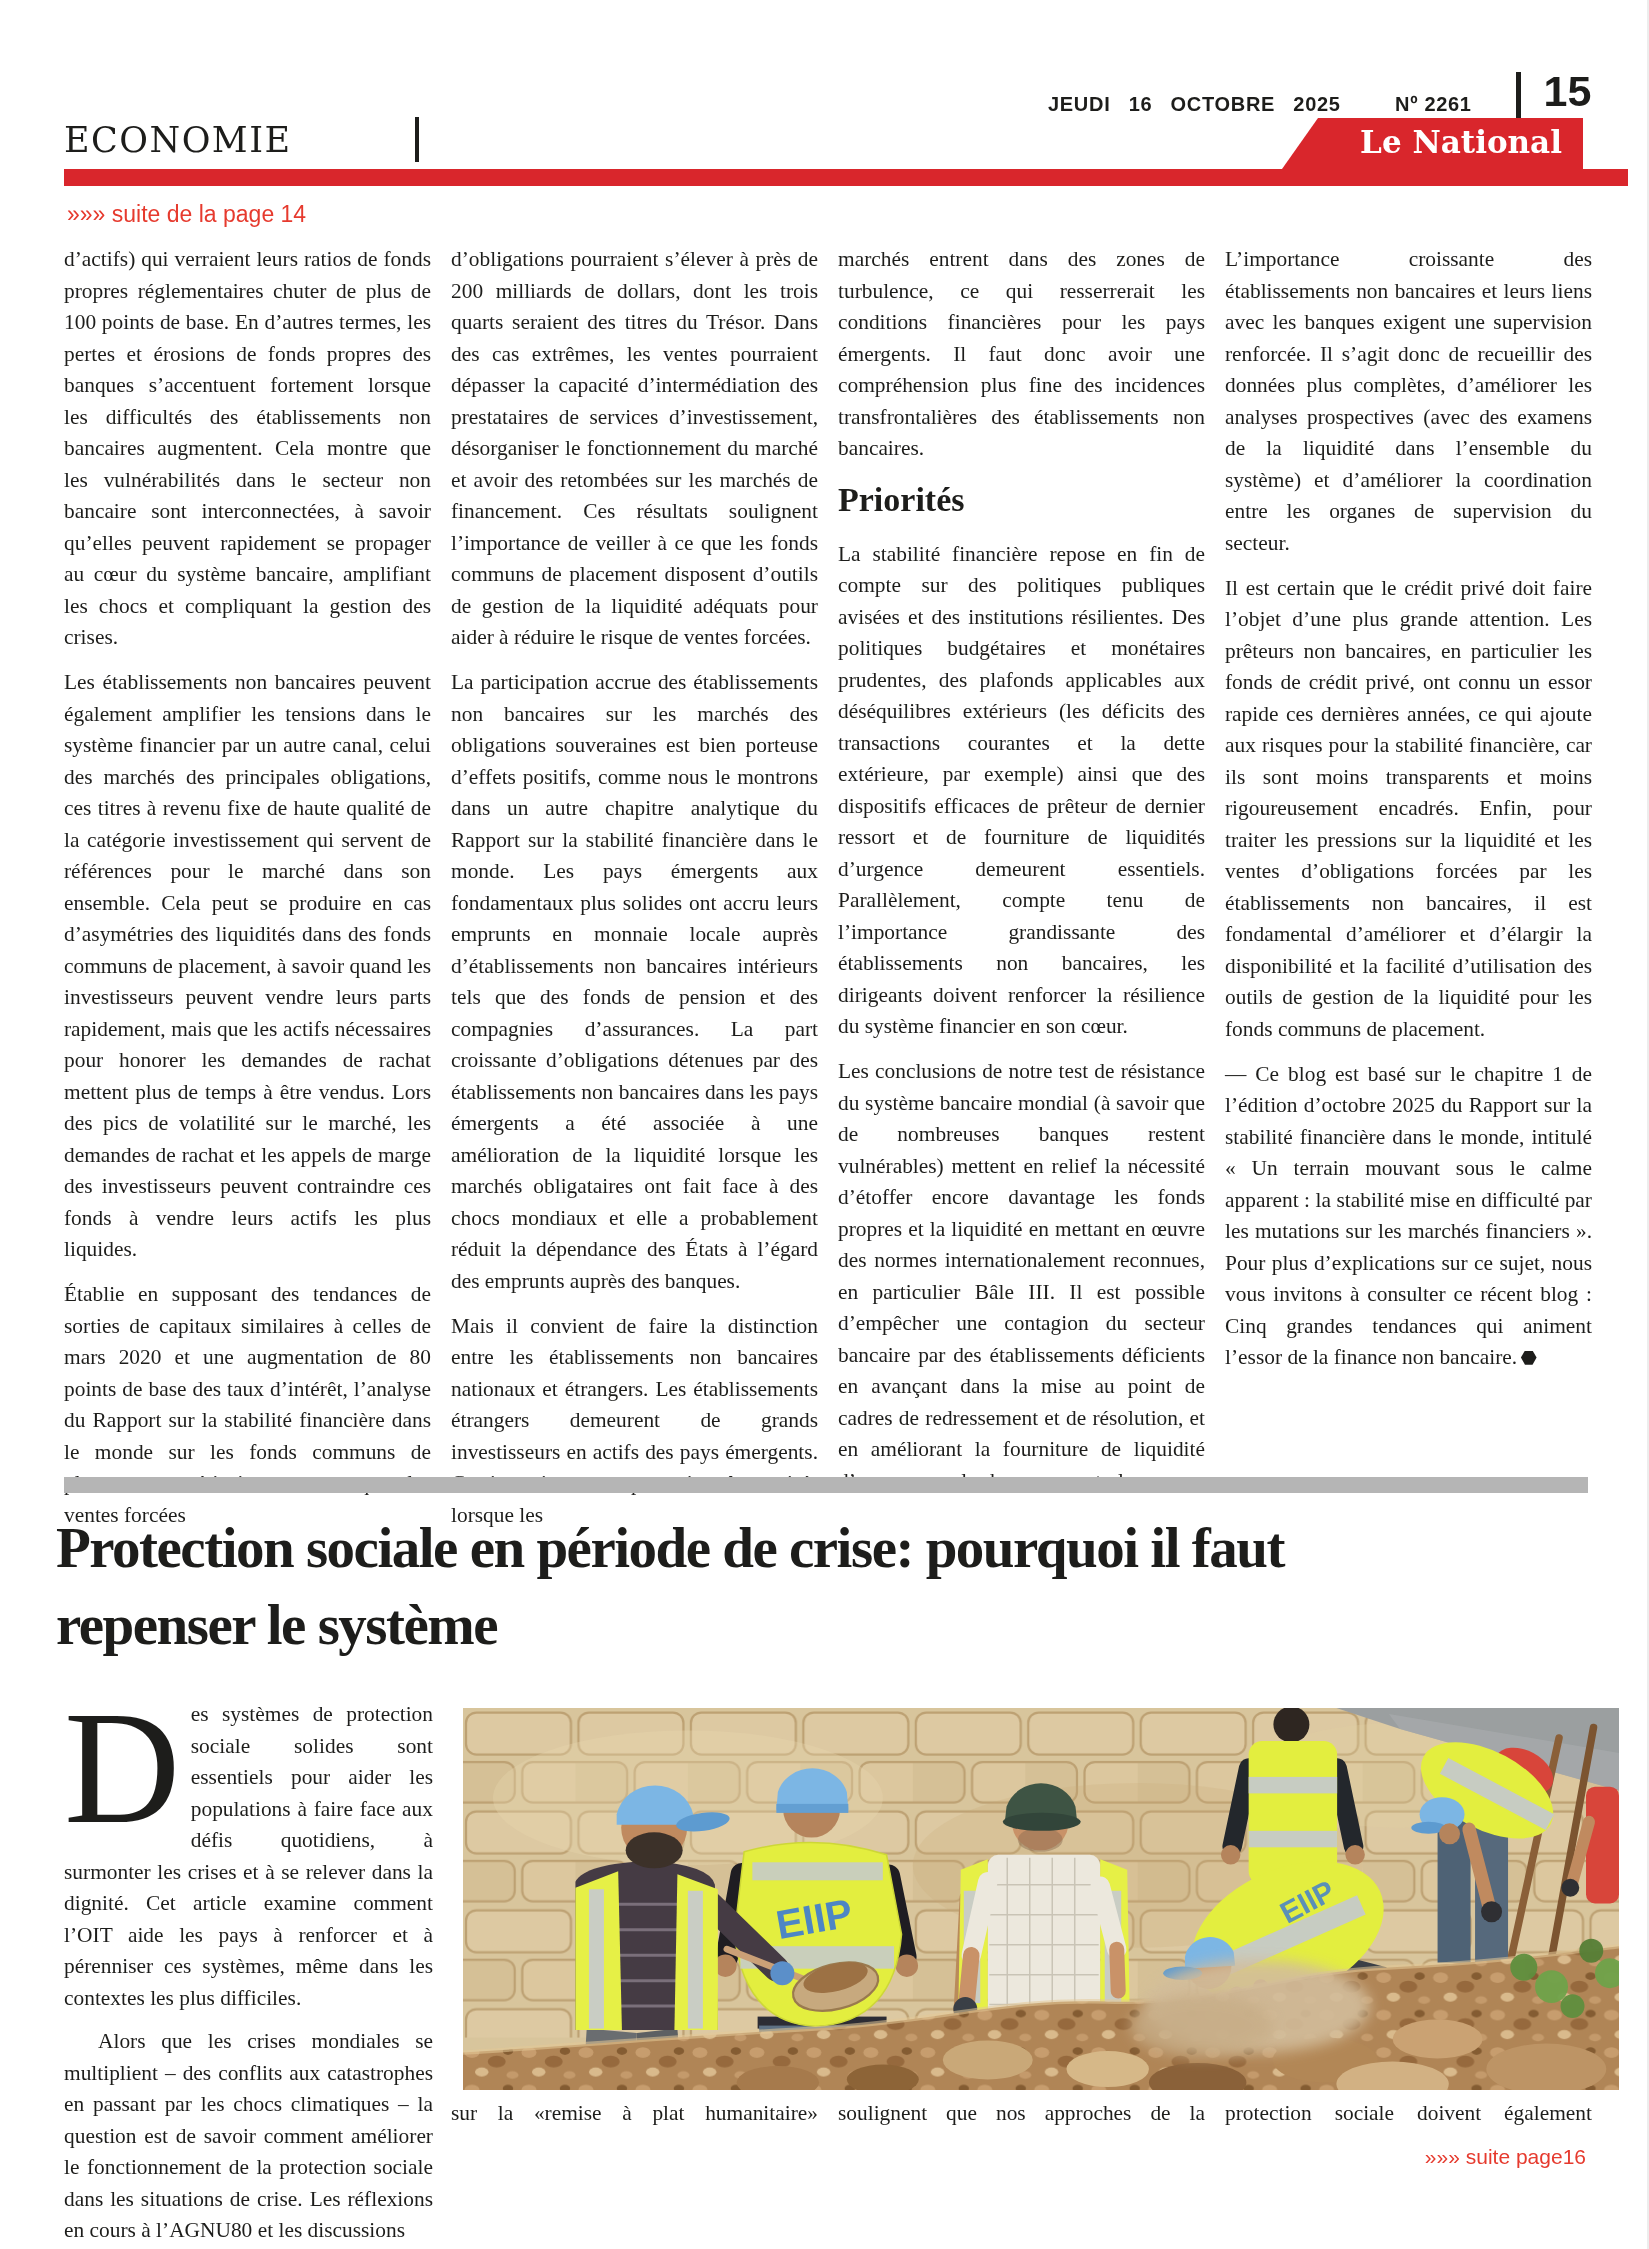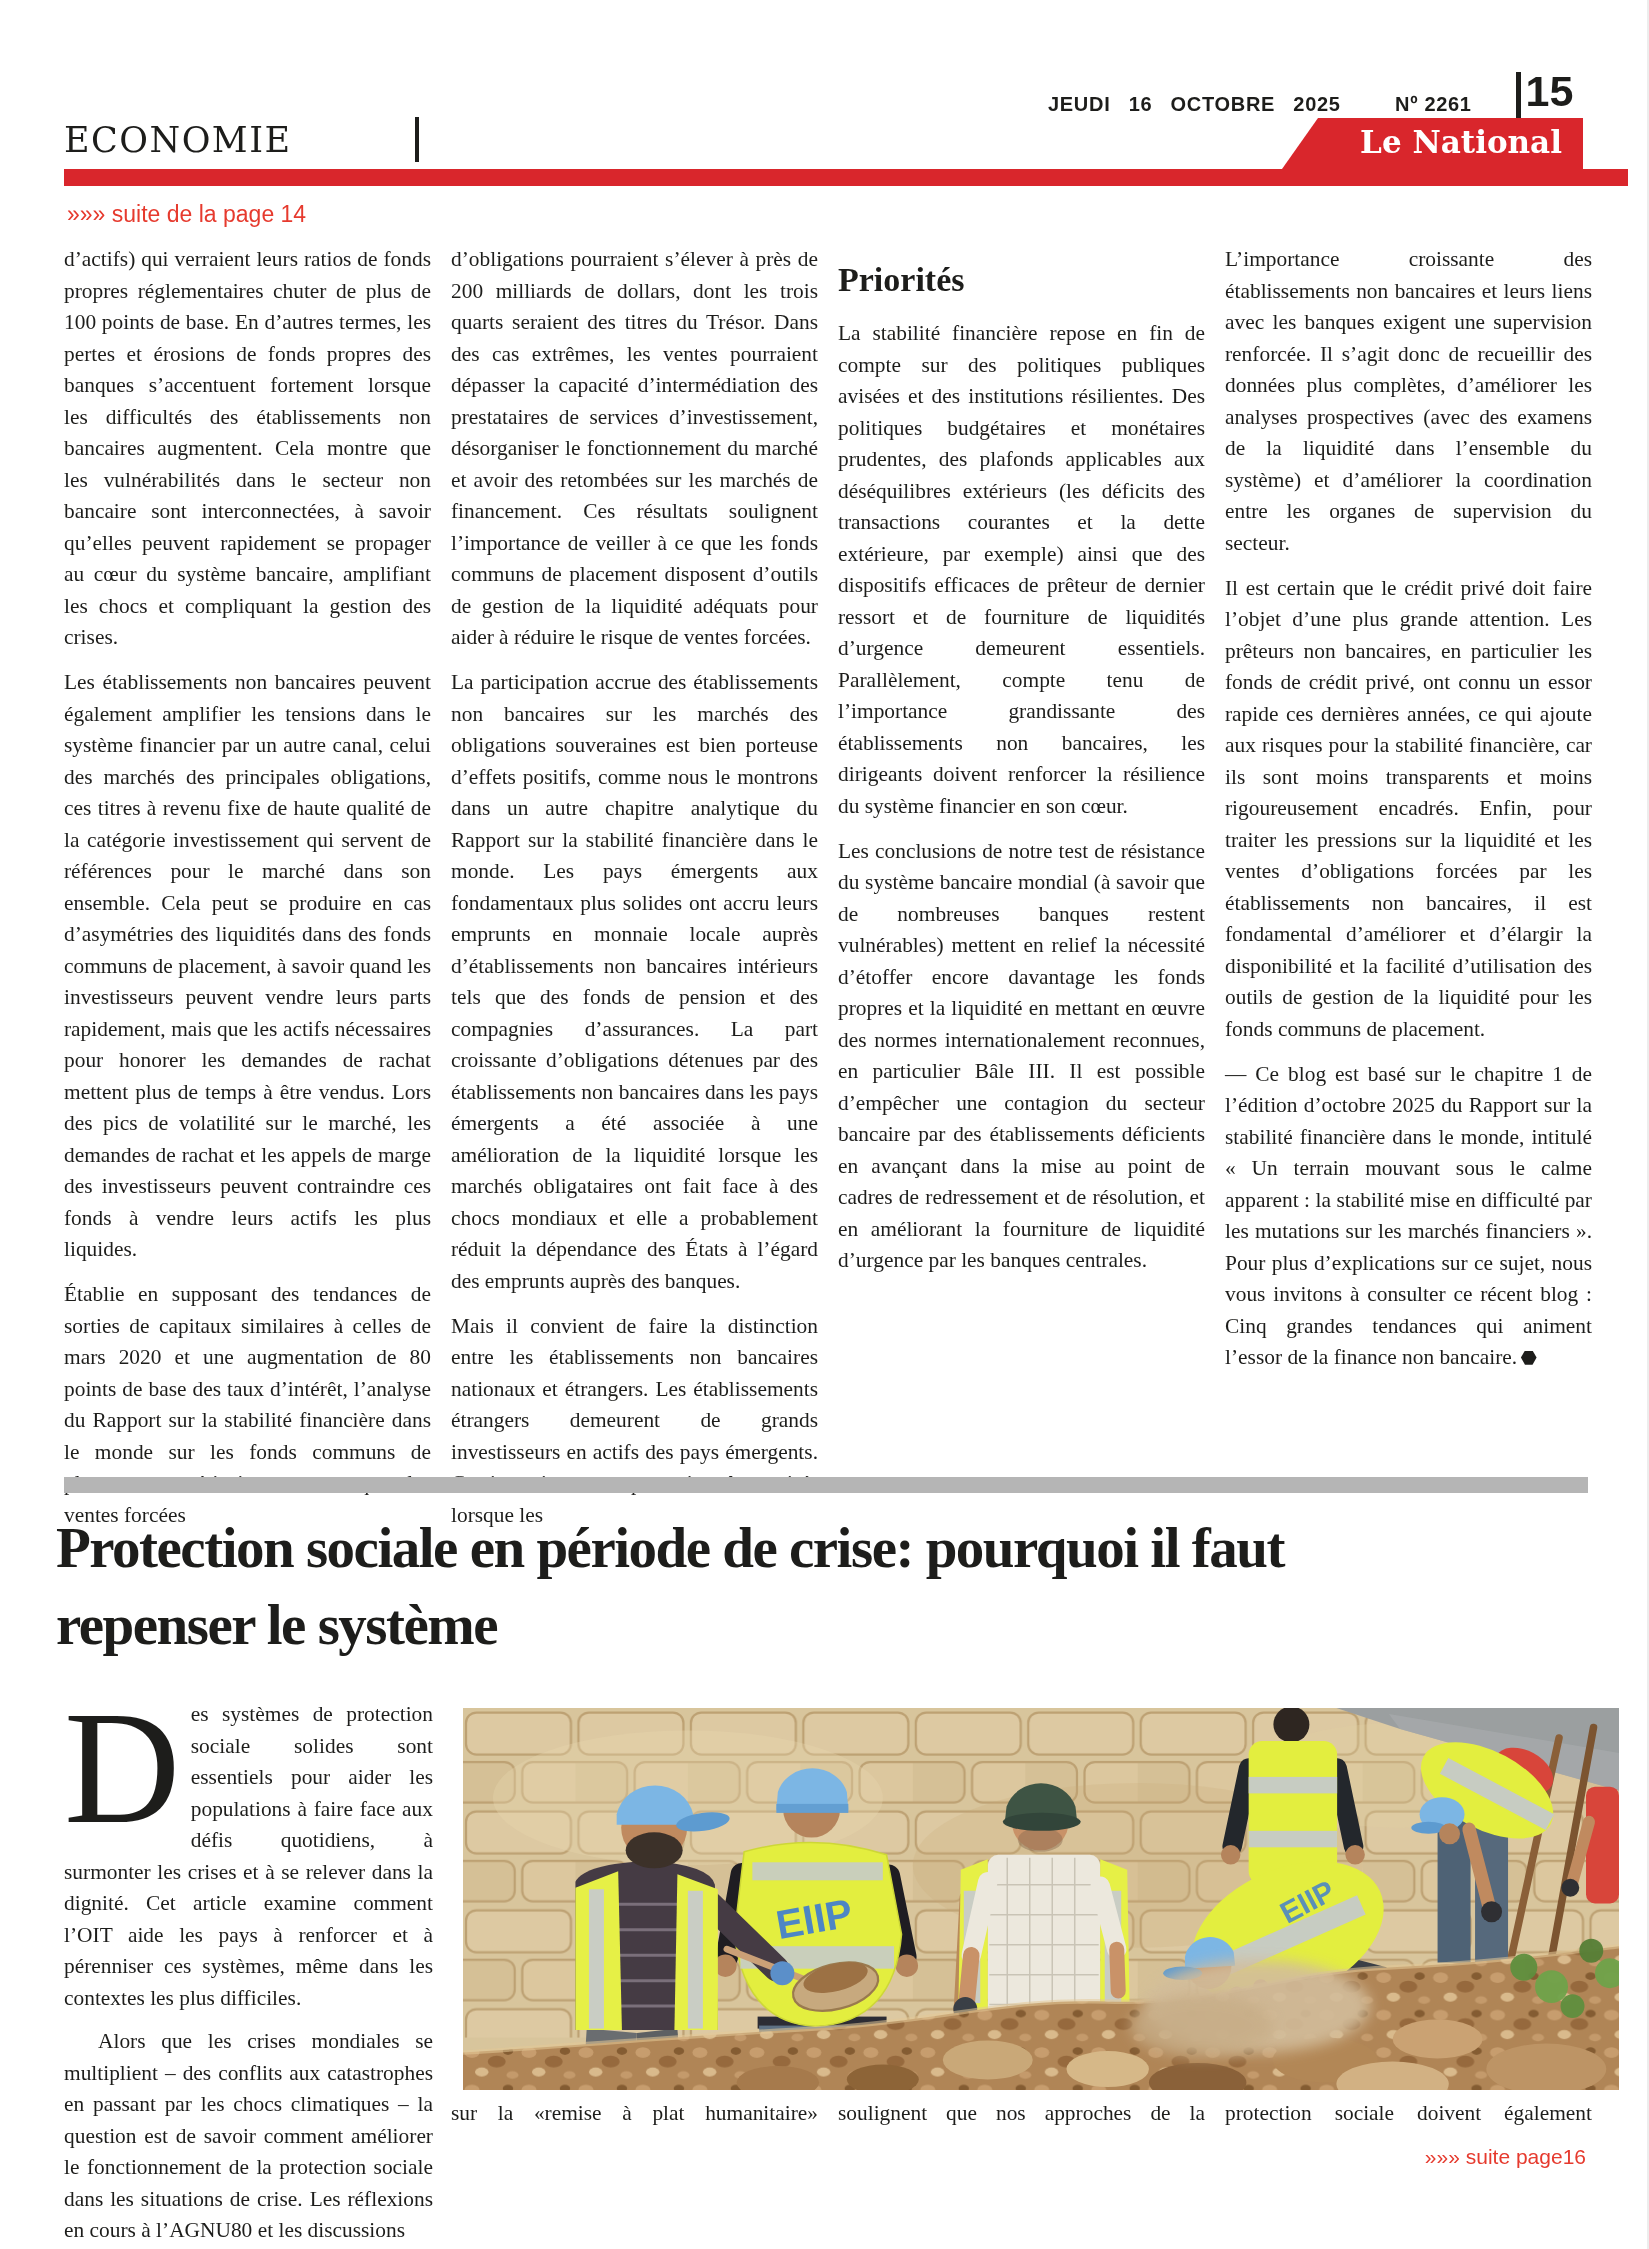--- a/index.html
+++ b/index.html
@@ -9,21 +9,21 @@
   .abs{position:absolute}
 
   
   .section-title{left:64px;top:120px;font-family:"DejaVu Serif",serif;font-weight:400;
                  font-size:35px;letter-spacing:1.5px}
   .hdr-divider{left:415px;top:117px;width:3.7px;height:45px;background:#1d1d1b}
   .h-date{left:1048px;top:93px;font-family:Liberation Sans, sans-serif;
           font-weight:700;font-size:20px;word-spacing:12px;letter-spacing:0.7px}
   .h-issue{left:1395px;top:93px;font-family:"Liberation Sans","DejaVu Sans",sans-serif;
            font-weight:700;font-size:20px;letter-spacing:0.7px}
-  .h-page{left:1516px;top:67px;display:flex;align-items:flex-start;gap:5px;
+  .h-page{left:1516px;top:67px;display:flex;align-items:flex-start;gap:23px;
           font-family:"Liberation Sans","DejaVu Sans",sans-serif;font-weight:700;font-size:43px}
   .h-page .bar{width:4.5px;height:46px;background:#1d1d1b;margin-top:4.5px}
   .masthead{left:1282px;top:118px;width:301px;height:51px;background:var(--accent_red,#d9262c);
             clip-path:polygon(36px 0,100% 0,100% 100%,0 100%);
             color:#fff;font-family:"DejaVu Serif",serif;font-weight:700;font-size:31px;
             text-align:right;line-height:48px;padding-right:21px}
   .red-rule{left:64px;top:169px;width:1564px;height:17px;background:var(--accent_red,#d9262c)}
   .cont-from{left:67px;top:201px;font-family:"Liberation Sans","DejaVu Sans",sans-serif;
              font-size:23px;color:var(--link_red,#e63a2e)}
 
@@ -76,20 +76,21 @@
   <p class="bp">d’actifs) qui verraient leurs ratios de fonds propres réglementaires chuter de plus de 100 points de base. En d’autres termes, les pertes et érosions de fonds propres des banques s’accentuent fortement lorsque les difficultés des établissements non bancaires augmentent. Cela montre que les vulnérabilités dans le secteur non bancaire sont interconnectées, à savoir qu’elles peuvent rapidement se propager au cœur du système bancaire, amplifiant les chocs et compliquant la gestion des crises.</p>
   <p class="bp">Les établissements non bancaires peuvent également amplifier les tensions dans le système financier par un autre canal, celui des marchés des principales obligations, ces titres à revenu fixe de haute qualité de la catégorie investissement qui servent de références pour le marché dans son ensemble. Cela peut se produire en cas d’asymétries des liquidités dans des fonds communs de placement, à savoir quand les investisseurs peuvent vendre leurs parts rapidement, mais que les actifs nécessaires pour honorer les demandes de rachat mettent plus de temps à être vendus. Lors des pics de volatilité sur le marché, les demandes de rachat et les appels de marge des investisseurs peuvent contraindre ces fonds à vendre leurs actifs les plus liquides.</p>
   <p class="bp">Établie en supposant des tendances de sorties de capitaux similaires à celles de mars 2020 et une augmentation de 80 points de base des taux d’intérêt, l’analyse du Rapport sur la stabilité financière dans le monde sur les fonds communs de placement américains montre que les ventes forcées</p>
 </div>
 <div class="col c2">
   <p class="bp">d’obligations pourraient s’élever à près de 200 milliards de dollars, dont les trois quarts seraient des titres du Trésor. Dans des cas extrêmes, les ventes pourraient dépasser la capacité d’intermédiation des prestataires de services d’investissement, désorganiser le fonctionnement du marché et avoir des retombées sur les marchés de financement. Ces résultats soulignent l’importance de veiller à ce que les fonds communs de placement disposent d’outils de gestion de la liquidité adéquats pour aider à réduire le risque de ventes forcées.</p>
   <p class="bp">La participation accrue des établissements non bancaires sur les marchés des obligations souveraines est bien porteuse d’effets positifs, comme nous le montrons dans un autre chapitre analytique du Rapport sur la stabilité financière dans le monde. Les pays émergents aux fondamentaux plus solides ont accru leurs emprunts en monnaie locale auprès d’établissements non bancaires intérieurs tels que des fonds de pension et des compagnies d’assurances. La part croissante d’obligations détenues par des établissements non bancaires dans les pays émergents a été associée à une amélioration de la liquidité lorsque les marchés obligataires ont fait face à des chocs mondiaux et elle a probablement réduit la dépendance des États à l’égard des emprunts auprès des banques.</p>
   <p class="bp">Mais il convient de faire la distinction entre les établissements non bancaires nationaux et étrangers. Les établissements étrangers demeurent de grands investisseurs en actifs des pays émergents. Ces investissements pourraient être retirés lorsque les</p>
 </div>
 <div class="col c3">
+  <p class="bp">marchés entrent dans des zones de turbulence, ce qui resserrerait les conditions financières pour les pays émergents. Il faut donc avoir une compréhension plus fine des incidences transfrontalières des établissements non bancaires.</p>
   <h2 class="subhead">Priorités</h2>
   <p class="bp">La stabilité financière repose en fin de compte sur des politiques publiques avisées et des institutions résilientes. Des politiques budgétaires et monétaires prudentes, des plafonds applicables aux déséquilibres extérieurs (les déficits des transactions courantes et la dette extérieure, par exemple) ainsi que des dispositifs efficaces de prêteur de dernier ressort et de fourniture de liquidités d’urgence demeurent essentiels. Parallèlement, compte tenu de l’importance grandissante des établissements non bancaires, les dirigeants doivent renforcer la résilience du système financier en son cœur.</p>
   <p class="bp">Les conclusions de notre test de résistance du système bancaire mondial (à savoir que de nombreuses banques restent vulnérables) mettent en relief la nécessité d’étoffer encore davantage les fonds propres et la liquidité en mettant en œuvre des normes internationalement reconnues, en particulier Bâle III. Il est possible d’empêcher une contagion du secteur bancaire par des établissements déficients en avançant dans la mise au point de cadres de redressement et de résolution, et en améliorant la fourniture de liquidité d’urgence par les banques centrales.</p>
 </div>
 <div class="col c4">
   <p class="bp">L’importance croissante des établissements non bancaires et leurs liens avec les banques exigent une supervision renforcée. Il s’agit donc de recueillir des données plus complètes, d’améliorer les analyses prospectives (avec des examens de la liquidité dans l’ensemble du système) et d’améliorer la coordination entre les organes de supervision du secteur.</p>
   <p class="bp">Il est certain que le crédit privé doit faire l’objet d’une plus grande attention. Les prêteurs non bancaires, en particulier les fonds de crédit privé, ont connu un essor rapide ces dernières années, ce qui ajoute aux risques pour la stabilité financière, car ils sont moins transparents et moins rigoureusement encadrés. Enfin, pour traiter les pressions sur la liquidité et les ventes d’obligations forcées par les établissements non bancaires, il est fondamental d’améliorer et d’élargir la disponibilité et la facilité d’utilisation des outils de gestion de la liquidité pour les fonds communs de placement.</p>
   <p class="bp">
     <span>— Ce blog est basé sur le chapitre 1 de l’édition d’octobre 2025 du Rapport sur la stabilité financière dans le monde, intitulé « Un terrain mouvant sous le calme apparent : la stabilité mise en difficulté par les mutations sur les marchés financiers ». Pour plus d’explications sur ce sujet, nous vous invitons à consulter ce récent blog : Cinq grandes tendances qui animent l’essor de la finance non bancaire.</span><span class="endmark"></span>
   </p>

